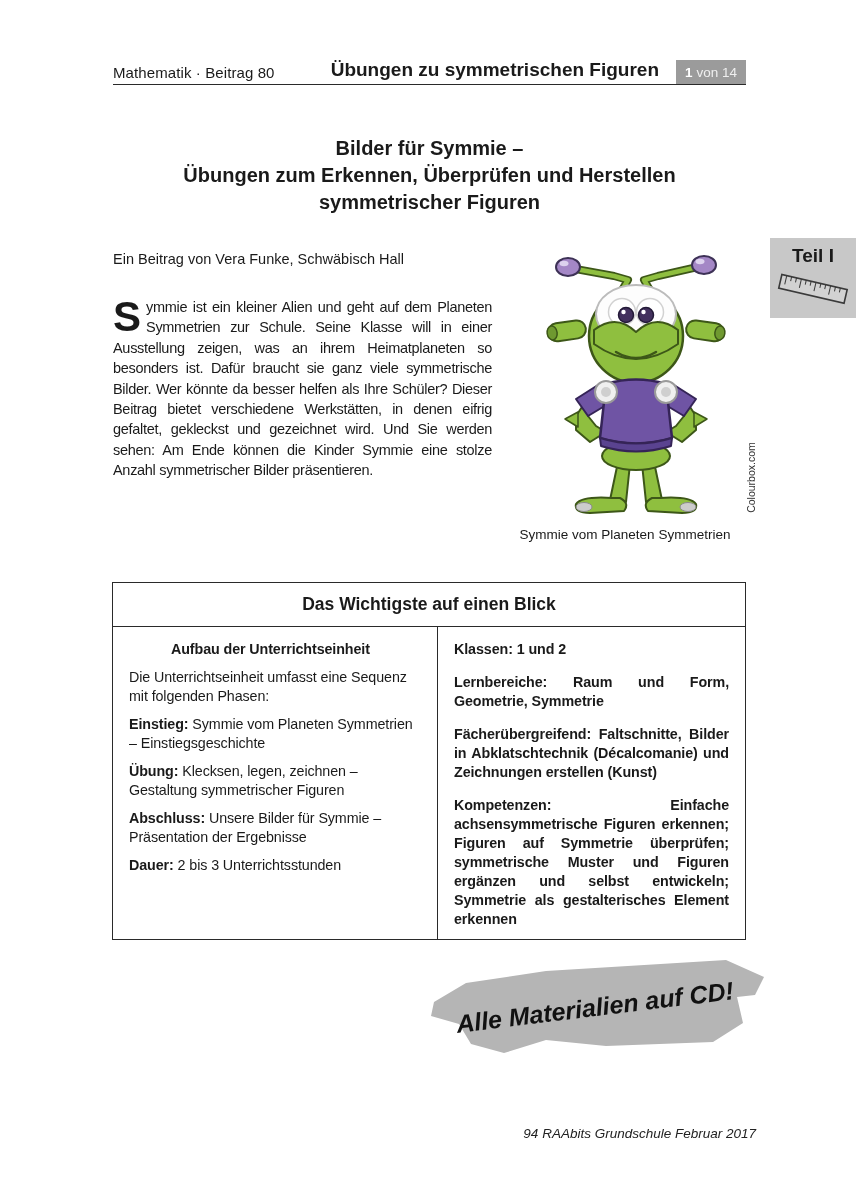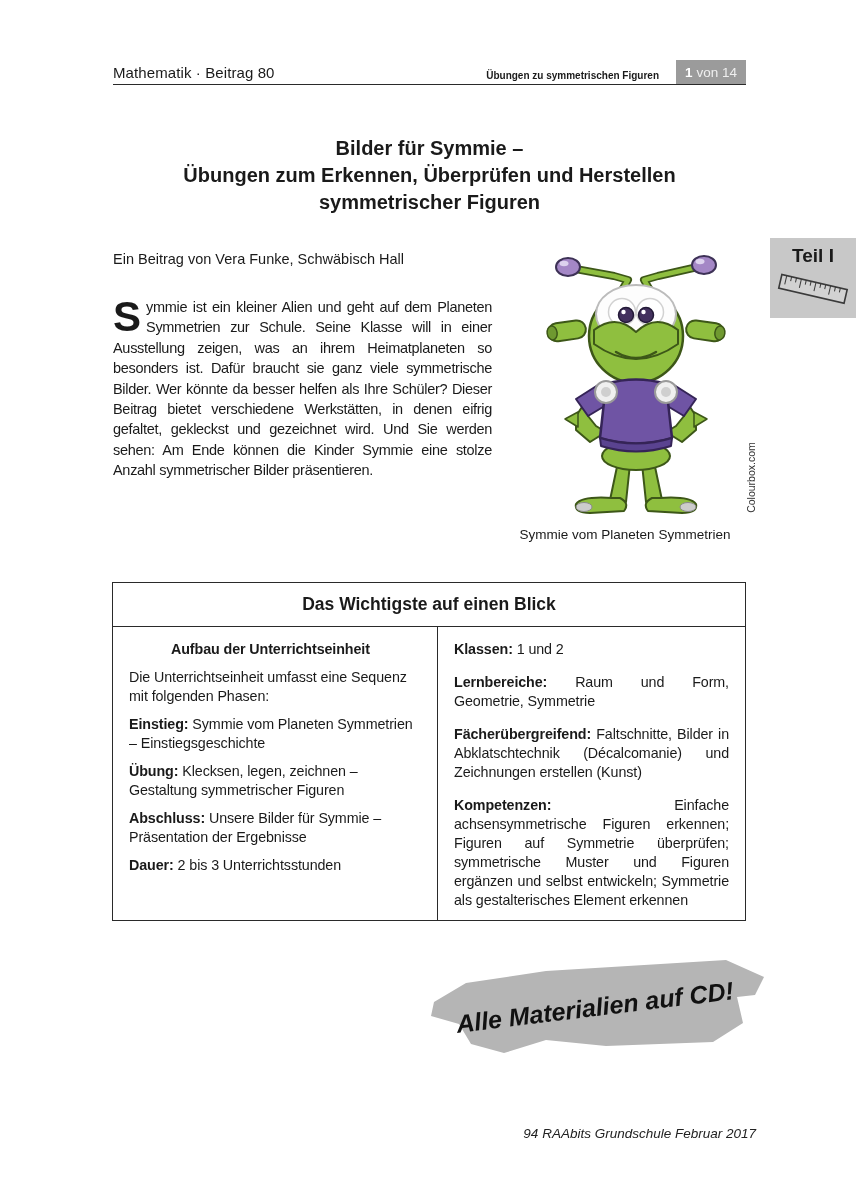--- a/index.html
+++ b/index.html
@@ -5,21 +5,21 @@
   * { margin:0; padding:0; box-sizing:border-box; }
   html,body { background:#fff; }
   body { font-family:"Liberation Sans", sans-serif; color:#1a1a1a; }
   .page { position:relative; width:856px; height:1200px; margin:0 auto; background:#fff; overflow:hidden; }
 
   
   .kopf { position:absolute; left:113px; top:61px; width:633px; height:24px;
           border-bottom:1.5px solid #2a2a2a; display:flex; align-items:flex-end;gap:8px; }
   .kopf-left  { font-size:15px; letter-spacing:.1px; padding-bottom:3px; }
   .kopf-spacer{ flex:1; }
-  .kopf-right { font-size:10px; font-weight:bold; padding-bottom:3px; }
+  .kopf-right { font-size:19px; font-weight:bold; padding-bottom:3px; }
   .badge { margin-left:9px; width:70px; height:24px; background:#9b9b9b; color:#fff;
            display:flex; align-items:center; justify-content:center; font-size:13.5px; gap:4px; }
   .badge b { font-weight:bold; color:#fff; }
   .badge span { color:#efefef; font-weight:normal; }
 
   
   .title { position:absolute; left:113px; top:135px; width:633px; text-align:center;
            font-size:20px; font-weight:bold; line-height:27px; }
   .title span { display:block; }
   .byline { position:absolute; left:113px; top:251px; font-size:14.5px; }
@@ -42,21 +42,21 @@
   .teil-label { font-size:19px; font-weight:bold; margin-top:7px; }
   .ruler { margin-top:1px; }
 
   
   .glance { position:absolute; left:112px; top:582px; width:634px; border:1.8px solid #2a2a2a; background:#fff; }
   .glance-title { height:44px; border-bottom:1.5px solid #2a2a2a; display:flex; align-items:center;
                   justify-content:center; font-size:17.5px; font-weight:bold; }
   .glance-cols { display:flex; align-items:stretch; }
   .gcol { padding:13px 16px 10px 16px; }
   .gleft { width:325px; border-right:1.5px solid #2a2a2a; }
-  .gright { flex:1; text-align:justify; }
+  .gright { flex:1; text-align:justify;font-weight:bold; }
   .gcol p { font-size:14.3px; line-height:19px; margin-bottom:9px; letter-spacing:-0.1px; }
   .gright p { margin-bottom:14px; }
   .gcol p:last-child { margin-bottom:0; }
   .ghead { font-weight:bold;margin-left:42px; }
 
   
   .banner { position:absolute; left:424px; top:956px; width:344px; height:106px; }
   .banner text { font-family:"Liberation Sans", sans-serif; font-weight:bold; font-style:italic;
                  font-size:25px; fill:#111; }
 

